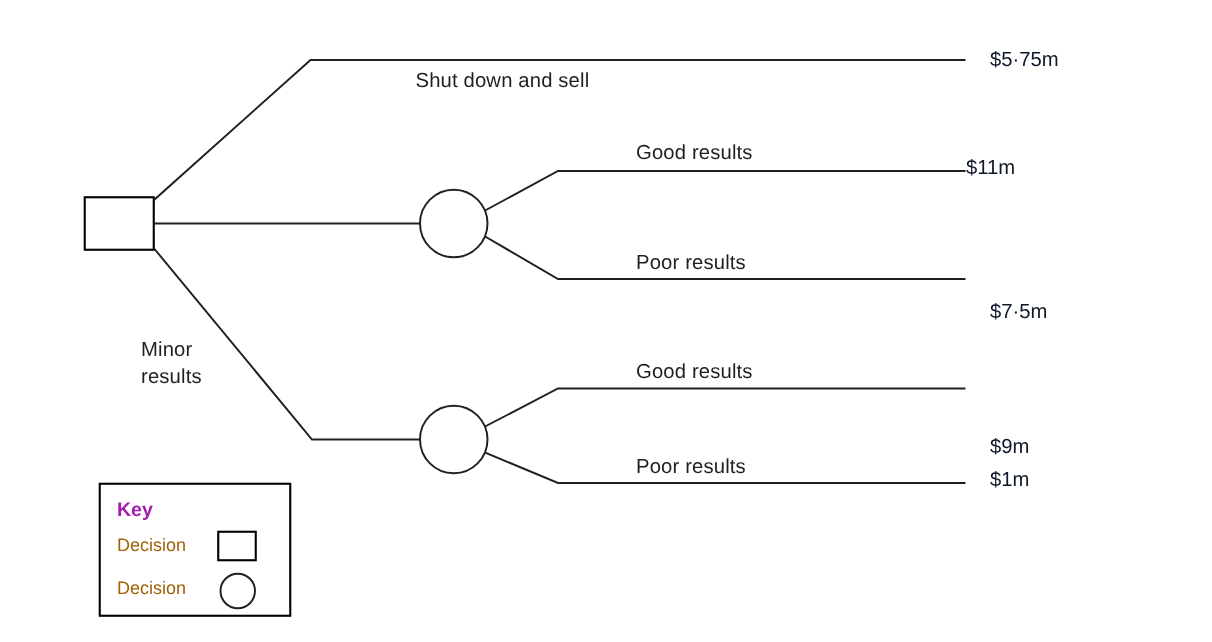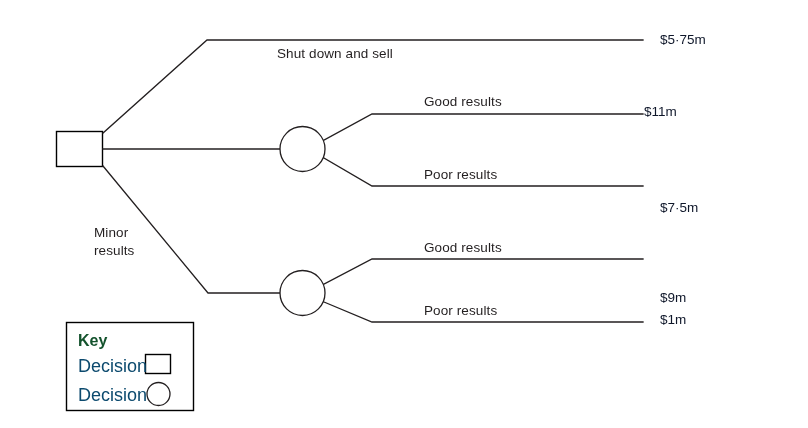--- a/index.html
+++ b/index.html
@@ -34,30 +34,30 @@
     letter-spacing: 0.1px;
   }
   .payoff {
     position: absolute;
     font-size: 13.5px;
     color: #0f172a;
     white-space: pre;
   }
   .key-title {
     position: absolute;
-    font-size: 16px;
+    font-size: 13px;
     font-weight: bold;
-    color: #14532d;
+    color: #a21caf;
     white-space: pre;
     text-align: right;
   }
   .key-label {
     position: absolute;
-    font-size: 18px;
-    color: #0c4a6e;
+    font-size: 12px;
+    color: #a16207;
     white-space: pre;
   }
 </style>
 </head>
 <body>
 
 <div id="canvas">
 
   <svg id="tree-svg" viewBox="0 0 808 428">
     <g fill="none" stroke="#231f20" stroke-width="1.3" stroke-linecap="square">

